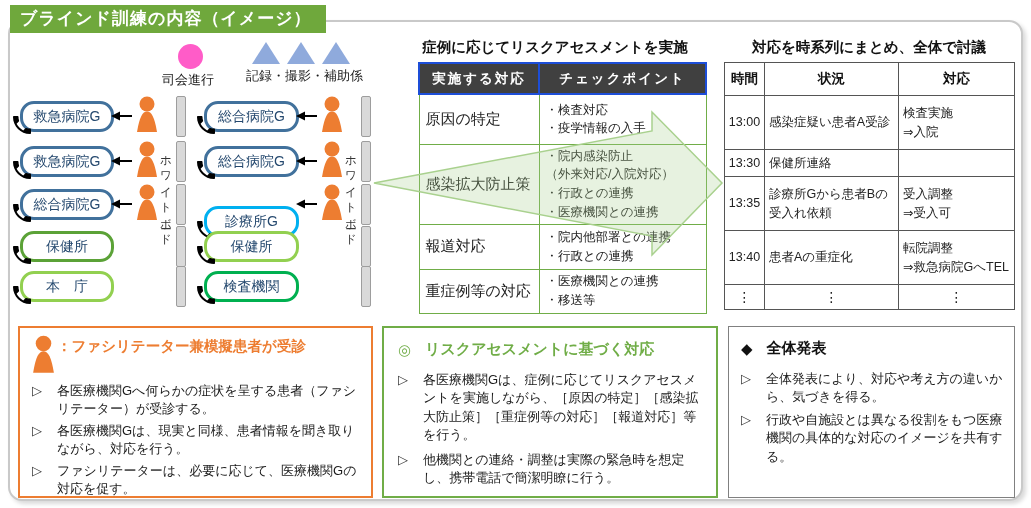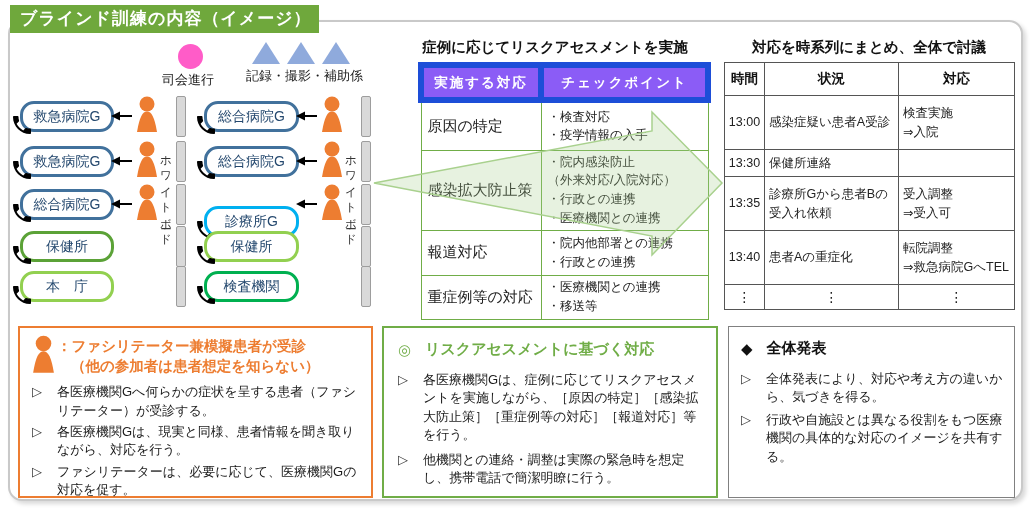--- a/index.html
+++ b/index.html
@@ -2,21 +2,21 @@
 <html><head>
 <meta charset="utf-8">
 <style>
   html,body{margin:0;padding:0;background:#fff;}
   #canvas{position:relative;width:1031px;height:508px;background:#fff;overflow:hidden;
           font-family:"Liberation Sans","DejaVu Sans",sans-serif;color:#222;}
   
   .panel{position:absolute;left:8px;top:20px;width:1011px;height:477px;background:#fff;
          border:2px solid #c9c9c9;border-radius:14px;box-shadow:3px 3px 4px rgba(0,0,0,.15);}
   
-  .title-bar{position:absolute;left:10px;top:5px;height:28px;line-height:28px;padding:0 7px 0 10px;
+  .title-bar{position:absolute;left:10px;top:5px;height:28px;line-height:28px;padding:0 14px 0 10px;
              background:#6fa83c;color:#fff;font-weight:bold;font-size:17px;letter-spacing:1px;z-index:6;}
   
   .mod-dot{position:absolute;left:178px;top:44px;width:25px;height:25px;border-radius:50%;background:#ff5cc8;}
   .mod-label{position:absolute;left:162px;top:71px;font-size:13px;color:#1a1a1a;}
   .tri-row{position:absolute;left:252px;top:42px;display:flex;gap:7px;}
   .tri{width:0;height:0;border-left:14px solid transparent;border-right:14px solid transparent;border-bottom:22px solid #8faadc;}
   .staff-label{position:absolute;left:246px;top:67px;font-size:13px;color:#1a1a1a;}
   
   .org-box{position:absolute;height:25px;background:#fff;border:3px solid #41719c;border-radius:14px;
            display:flex;align-items:center;justify-content:center;font-size:14px;color:#24486e;z-index:2;}
@@ -31,22 +31,22 @@
   .person{position:absolute;width:26px;height:38px;z-index:2;}
   .arrow-left{position:absolute;width:22px;height:12px;z-index:2;}
   
   .wb-bar{position:absolute;width:8px;height:39px;background:#d9d9d9;border:1px solid #9d9d9d;border-radius:2px;}
   .wb-label{position:absolute;writing-mode:vertical-rl;text-orientation:mixed;font-size:11.5px;color:#333;letter-spacing:2px;}
   
   .flow-arrow{position:absolute;left:370px;top:102px;width:358px;height:166px;z-index:4;pointer-events:none;}
   
   .mid-title{position:absolute;left:402px;top:38px;width:306px;text-align:center;font-size:14.5px;font-weight:bold;color:#111;}
   .assess-table{position:absolute;left:418px;top:62px;width:287px;border-collapse:collapse;table-layout:fixed;background:#fff;z-index:1;}
-  .assess-table th{background:#8b5cf6;color:#fff;font-size:13.5px;font-weight:bold;letter-spacing:2px;
-                   height:27px;border:6px solid #1d4ed8;}
+  .assess-table th{background:#404040;color:#fff;font-size:13.5px;font-weight:bold;letter-spacing:2px;
+                   height:27px;border:2px solid #1d4ed8;}
   .assess-table th + th{border-left:2px solid #fff;}
   .assess-table td{border:1px solid #70ad47;vertical-align:middle;padding:2px 4px 2px 6px;}
   .assess-table td.action{font-size:15px;color:#222;}
   .assess-table td.checkpoints{font-size:12.5px;line-height:1.5;color:#222;margin-left:29px;}
   
   .time-title{position:absolute;left:722px;top:38px;width:294px;text-align:center;font-size:14.5px;font-weight:bold;color:#111;}
   .time-table{position:absolute;left:724px;top:62px;width:290px;border-collapse:collapse;table-layout:fixed;background:#fff;z-index:5;}
   .time-table th{border:1.5px solid #555;font-size:13.5px;font-weight:bold;height:30px;color:#111;background:#fff;}
   .time-table td{border:1.5px solid #555;font-size:12.5px;color:#222;padding:2px 4px;line-height:1.45;vertical-align:middle;background:#fff;}
   .time-table td.tcell{text-align:center;padding:2px 1px;}
@@ -323,21 +323,20 @@
   </tbody>
     </table>
 
   <div class="note-box note1">
     <div class="note1-head">
       <svg style="width:27px;height:40px;flex:none" viewBox="0 0 26 38">
           <use href="#person-glyph"></use>
         </svg>
       <div class="txt">
         <div class="l1">：ファシリテーター兼模擬患者が受診</div>
-        <div class="l2">（他の参加者は患者想定を知らない）</div>
       </div>
     </div>
     <div class="bullets">
       <div class="bullet">
         <span class="mark">▷</span>
         <span class="btxt">各医療機関Gへ何らかの症状を呈する患者（ファシリテーター）が受診する。</span>
       </div>
       <div class="bullet">
         <span class="mark">▷</span>
         <span class="btxt">各医療機関Gは、現実と同様、患者情報を聞き取りながら、対応を行う。</span>

